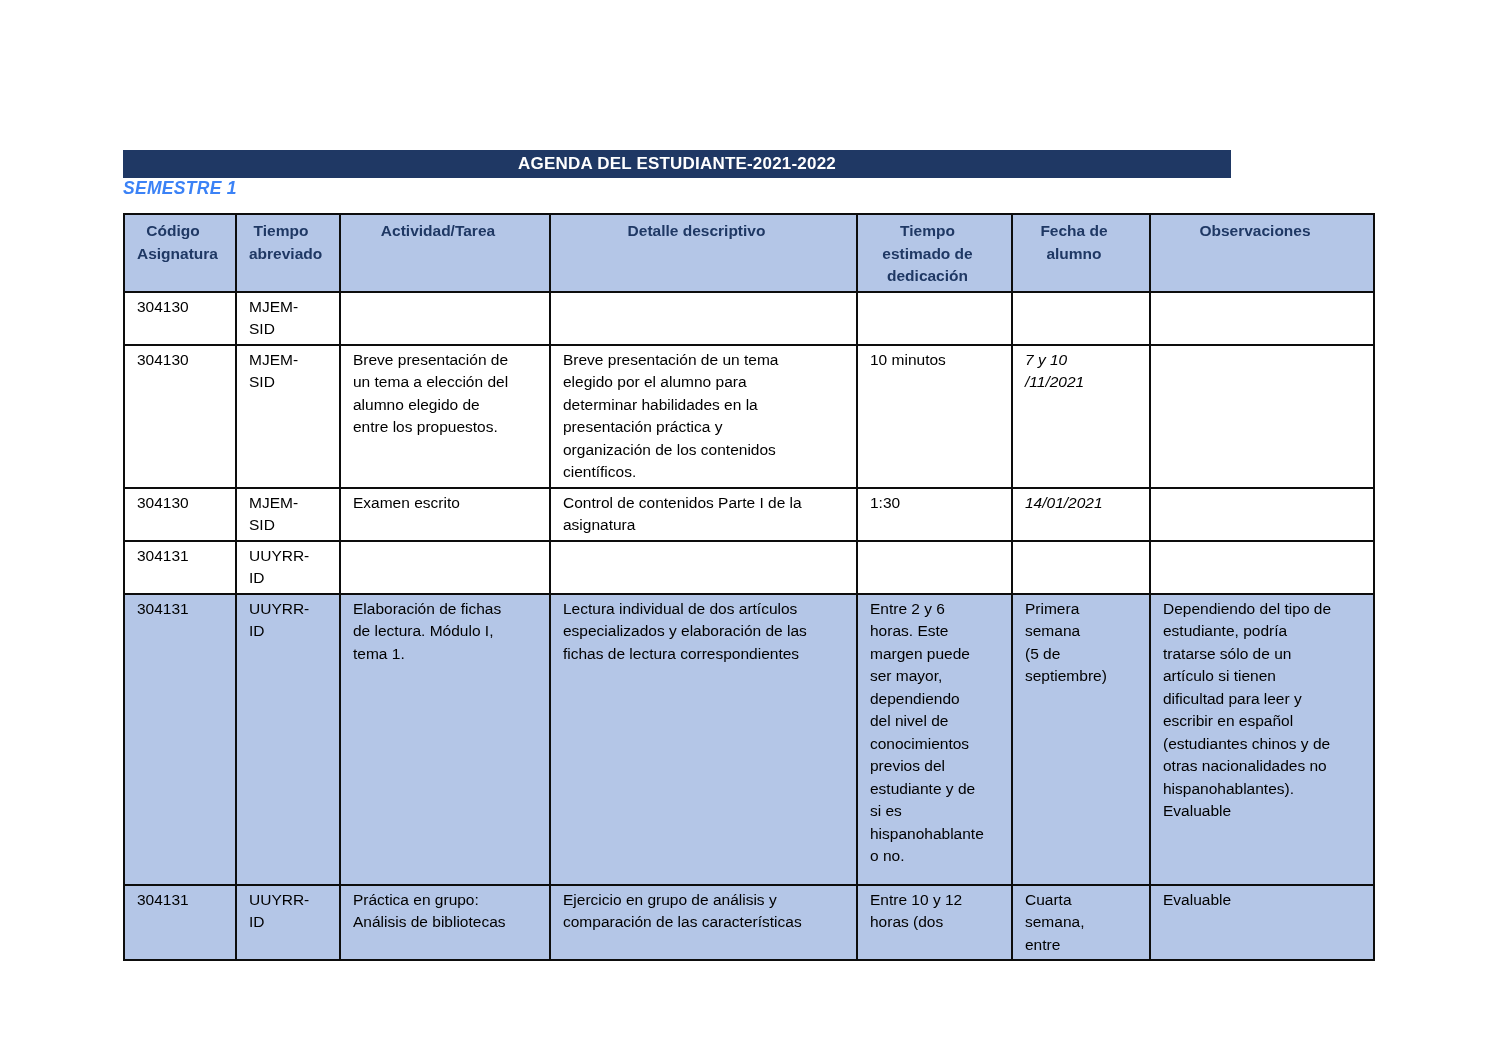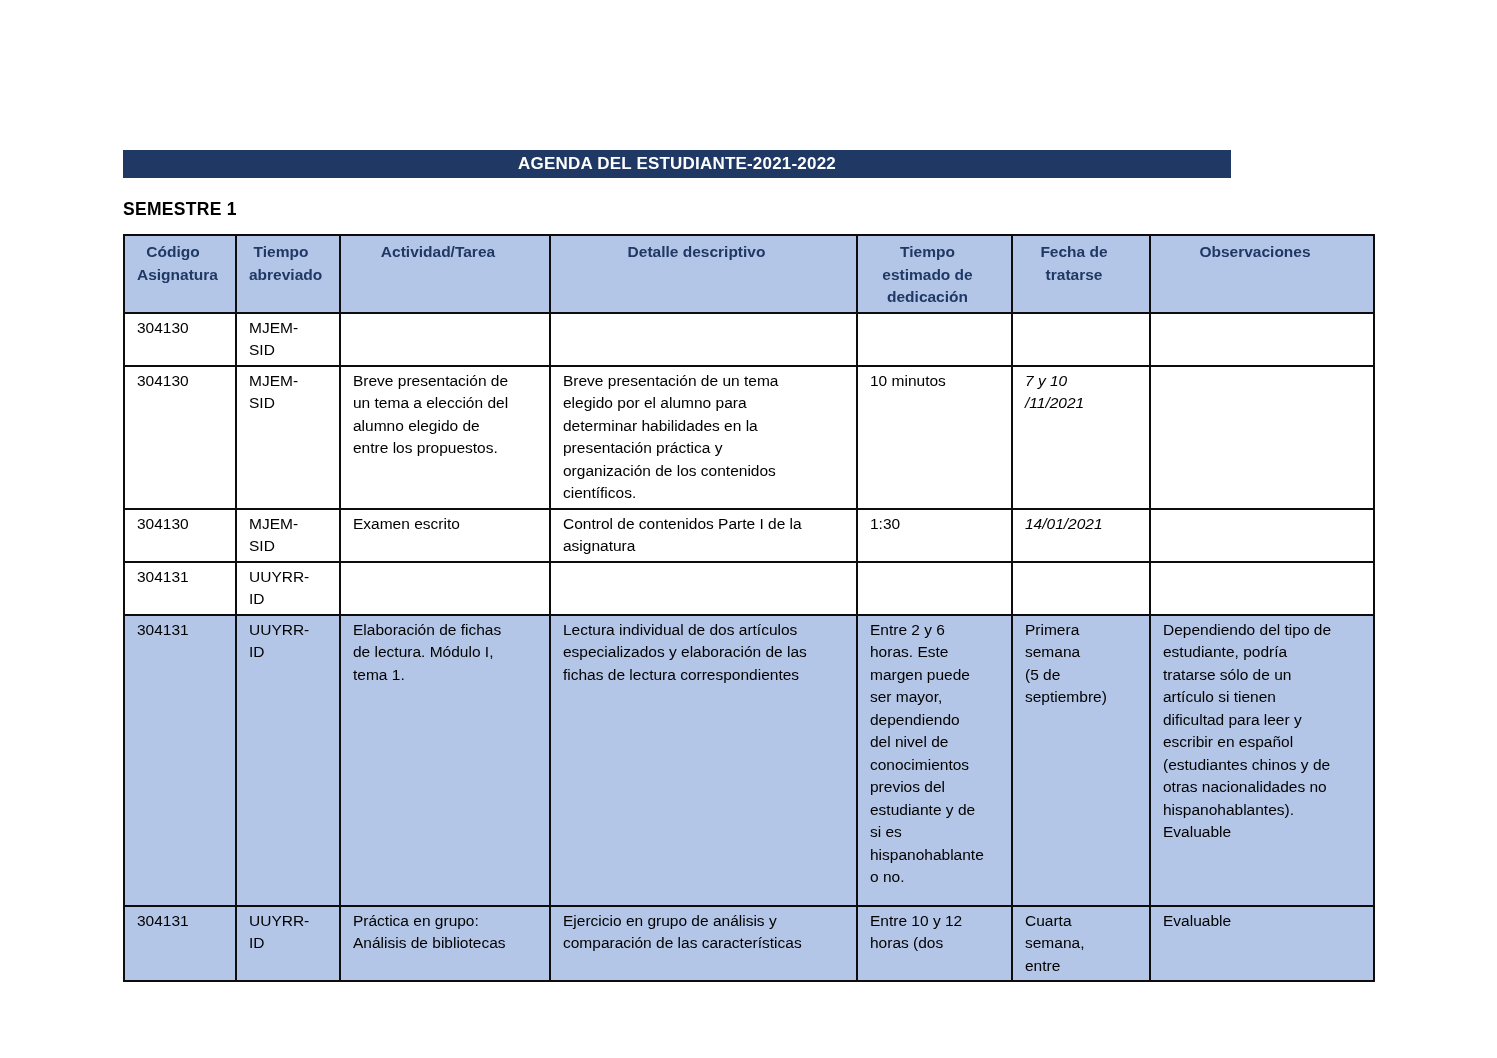--- a/index.html
+++ b/index.html
@@ -29,26 +29,26 @@
     align-items: center;
     justify-content: center;
   }
   .title-bar span {
     color: #ffffff;
     font-weight: bold;
     font-size: 17px;
     letter-spacing: 0.2px;
   }
   .section-heading {
-    margin-top: 21px;
     height: 22px;
-    color: #000000;
+    color: #3b82f6;
     font-weight: bold;
     font-size: 17.5px;
     letter-spacing: 0.3px;
+    font-style: italic;
   }
   table.agenda {
     margin-top: 13px;
     border-collapse: collapse;
     table-layout: fixed;
     width: 1250px;
     font-size: 15.5px;
     color: #000000;
   }
   table.agenda td, table.agenda th {
@@ -107,21 +107,21 @@
           <th>Código
 Asignatura</th>
           <th>Tiempo
 abreviado</th>
           <th>Actividad/Tarea</th>
           <th>Detalle descriptivo</th>
           <th>Tiempo
 estimado de
 dedicación</th>
           <th>Fecha de
-tratarse</th>
+alumno</th>
           <th>Observaciones</th>
         </tr>
       </thead>
       <tbody>
         <tr style="height:26px">
           <td class="bold">304130</td>
           <td class="bold">MJEM-SID</td>
           <td></td>
           <td></td>
           <td></td>

